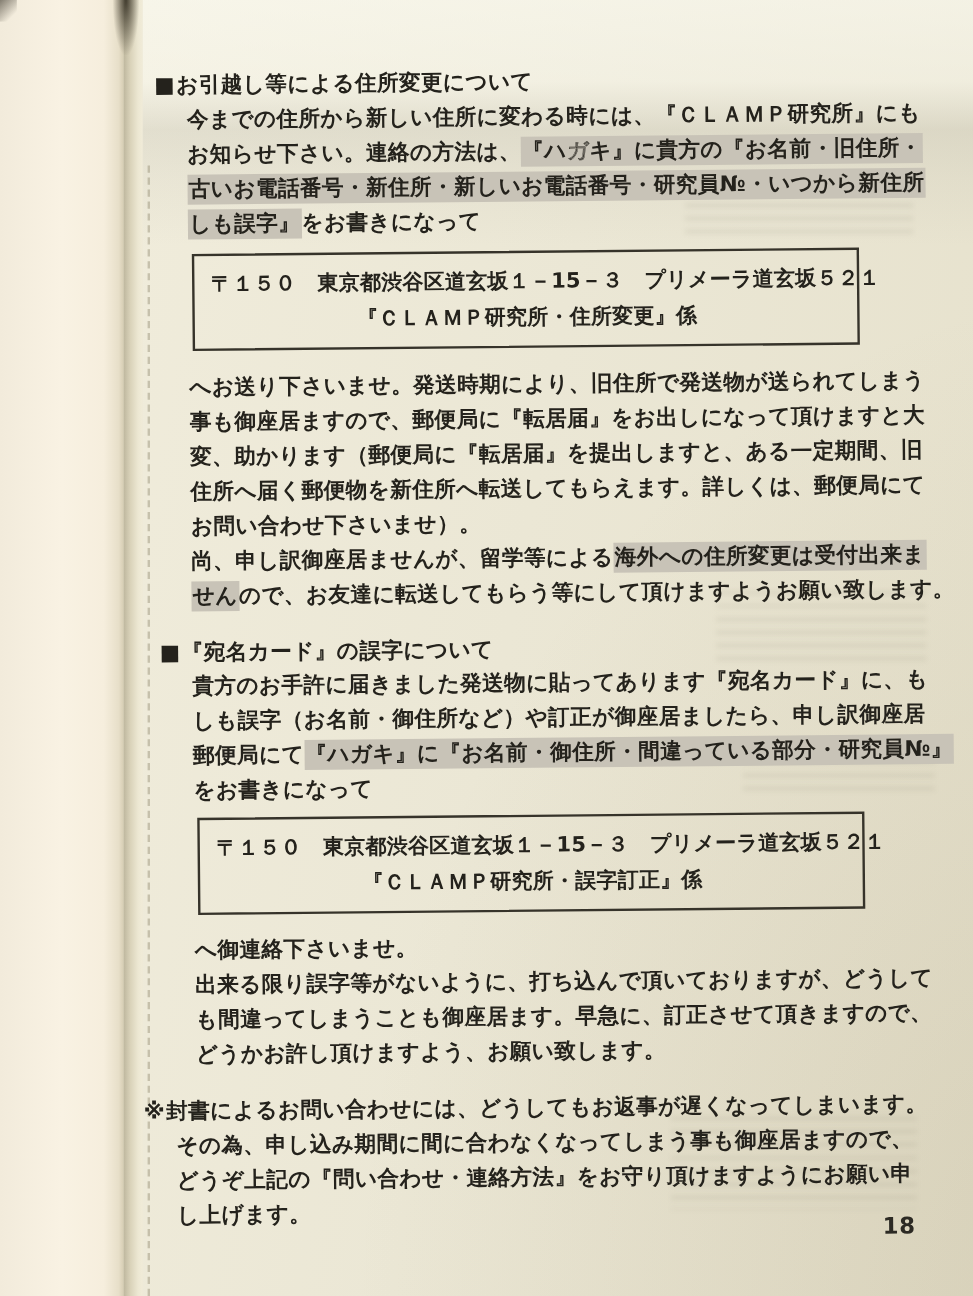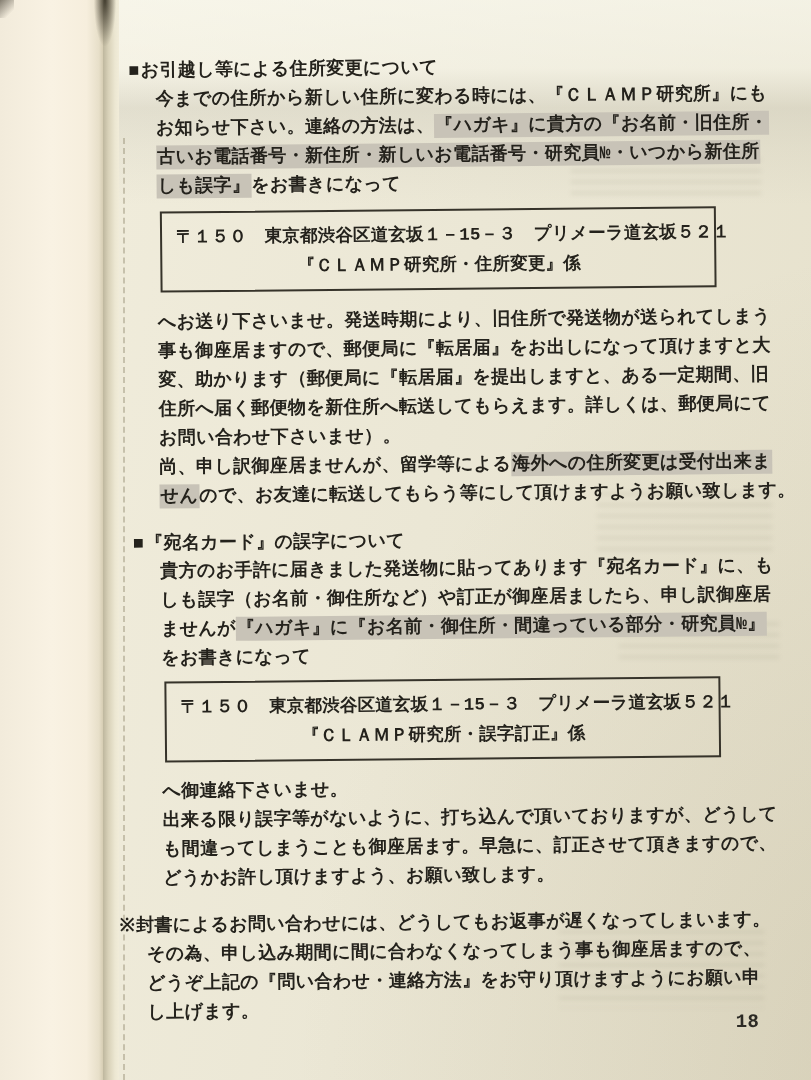--- a/index.html
+++ b/index.html
@@ -1,18 +1,18 @@
 <!DOCTYPE html>
 <html><head>
 <meta charset="utf-8">
 <style>
   * { margin:0; padding:0; box-sizing:border-box; }
   html,body { width:811px; height:1080px; overflow:hidden; background:#e9e3d0;
     font-family:"DejaVu Sans", sans-serif; }
-  .photo { position:relative; width:811px; height:1080px; overflow:hidden;font-family:Liberation Mono, monospace; }
+  .photo { position:relative; width:811px; height:1080px; overflow:hidden; }
 
   
   .facing-page { position:absolute; left:0; top:0; width:103px; height:100%;
     background:linear-gradient(90deg,#f2ebdb 0%,#f9f2e3 50%,#f6eedd 84%,#e7dfc9 96%,#d6cdb3 100%); }
   
   .page-gap { position:absolute; left:103px; top:0; width:16px; height:100%;
     background:linear-gradient(90deg,#beb79e 0%,#d9d2b9 35%,#ece7d2 75%,#f1ecd9 100%); }
   .corner-dark { position:absolute; left:94px; top:0; width:22px; height:46px;
     background:radial-gradient(ellipse at 50% 0%, rgba(44,39,27,.85), rgba(44,39,27,0) 72%); }
   .spine-corner { position:absolute; left:0; top:0; width:14px; height:18px;
@@ -99,21 +99,21 @@
         <div class="line"><span class="hl">せん</span><span>ので、お友達に転送してもらう等にして頂けますようお願い致します。</span></div>
       </div>
 
       <div class="heading" style="top:527px;">
         <span class="marker">■</span><span>『宛名カード』の誤字について</span>
       </div>
 
       <div class="para" style="top:555px;">
         <div class="line">貴方のお手許に届きました発送物に貼ってあります『宛名カード』に、も</div>
         <div class="line">しも誤字（お名前・御住所など）や訂正が御座居ましたら、申し訳御座居</div>
-        <div class="line"><span>ませんが</span><span class="hl">『ハガキ』に『お名前・御住所・間違っている部分・研究員№』</span></div>
+        <div class="line"><span>郵便局にて</span><span class="hl">『ハガキ』に『お名前・御住所・間違っている部分・研究員№』</span></div>
         <div class="line">をお書きになって</div>
       </div>
 
       <div class="addr-box" style="top:679px;">
         <div class="addr-line1">〒１５０　東京都渋谷区道玄坂１－15－３　プリメーラ道玄坂５２１</div>
         <div class="addr-line2">『ＣＬＡＭＰ研究所・誤字訂正』係</div>
       </div>
 
       <div class="para" style="top:775px;">
         <div class="line">へ御連絡下さいませ。</div>

